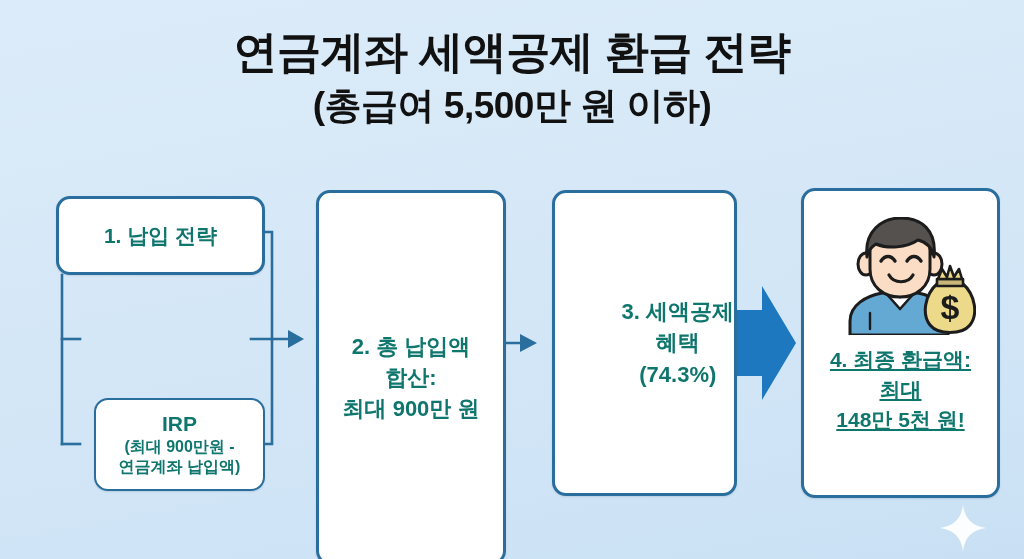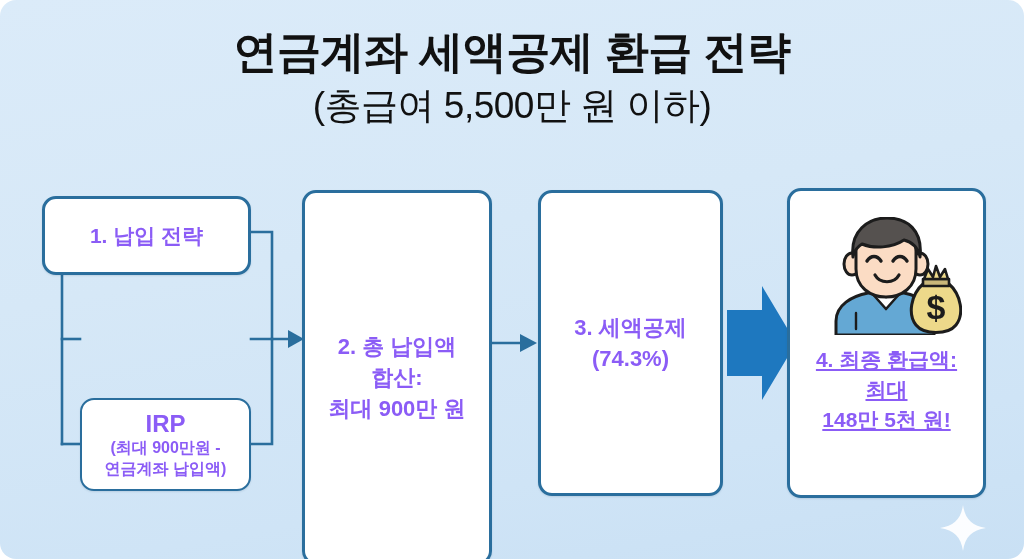--- a/index.html
+++ b/index.html
@@ -12,42 +12,41 @@
     overflow: hidden;
     font-family: "Liberation Sans", "DejaVu Sans", sans-serif;
   }
 
   #stage {
     position: relative;
     width: 1024px;
     height: 559px;
     background: linear-gradient(170deg, #dbebf9 0%, #d6e8f7 42%, #cfe4f6 78%, #c9e0f4 100%);
     overflow: hidden;
-    border-radius: 16px;
   }
 
   
   #title-block {
     position: absolute;
     left: 0;
     top: 26px;
     width: 1024px;
     text-align: center;
     color: #111111;
   }
   #title-line1 {
     font-size: 44px;
     font-weight: bold;
     letter-spacing: -0.5px;
     line-height: 1.18;
     white-space: nowrap;
   }
   #title-line2 {
     font-size: 37px;
-    font-weight: normal;
+    font-weight: bold;
     letter-spacing: -0.5px;
     line-height: 1.2;
     margin-top: 6px;
     white-space: nowrap;
   }
 
   
   #connectors {
     position: absolute;
     left: 0;
@@ -62,22 +61,23 @@
     position: absolute;
     background: #ffffff;
     border: 3px solid #2a6e9d;
     border-radius: 14px;
     box-sizing: border-box;
     display: flex;
     flex-direction: column;
     align-items: center;
     justify-content: center;
     text-align: center;
-    color: #8b5cf6;
+    color: #0f766e;
     box-shadow: 0 1px 2px rgba(20,60,95,0.13);
+    margin-left: 14px;
   }
 
   
   #box-strategy {
     left: 42px;
     top: 196px;
     width: 209px;
     height: 79px;
   }
   #box-strategy .line-main {
@@ -105,21 +105,21 @@
   }
 
   #box-irp {
     left: 80px;
     top: 398px;
     width: 171px;
     height: 93px;
     border-width: 2.5px;
   }
   #box-irp .line-main {
-    font-size: 24px;
+    font-size: 21px;
     font-weight: bold;
     line-height: 1.2;
   }
   #box-irp .line-sub {
     font-size: 16px;
     font-weight: bold;
     line-height: 1.28;
   }
 
   
@@ -134,20 +134,21 @@
     font-weight: bold;
     line-height: 1.42;
   }
 
   
   #box-deduction {
     left: 538px;
     top: 190px;
     width: 185px;
     height: 306px;
+    align-items: flex-end;
   }
   #box-deduction .stack {
     font-size: 22px;
     font-weight: bold;
     line-height: 1.42;
   }
 
   
   #box-refund {
     left: 787px;
@@ -235,20 +236,21 @@
     <div class="stack">
       <div>2. 총 납입액</div>
       <div>합산:</div>
       <div>최대 900만 원</div>
     </div>
   </div>
 
   <div class="node-box" id="box-deduction">
     <div class="stack">
       <div>3. 세액공제</div>
+      <div>혜택</div>
       <div>(74.3%)</div>
     </div>
   </div>
 
   <div class="node-box" id="box-refund">
 
     <svg id="character" viewBox="0 0 150 118">
 
       <path d="M 24 118 L 24 104 C 24 88 40 79 56 76 L 92 76 C 108 79 122 88 122 104 L 122 118 Z" fill="#64a8d4" stroke="#1c1c1c" stroke-width="3" stroke-linejoin="round"></path>
 

